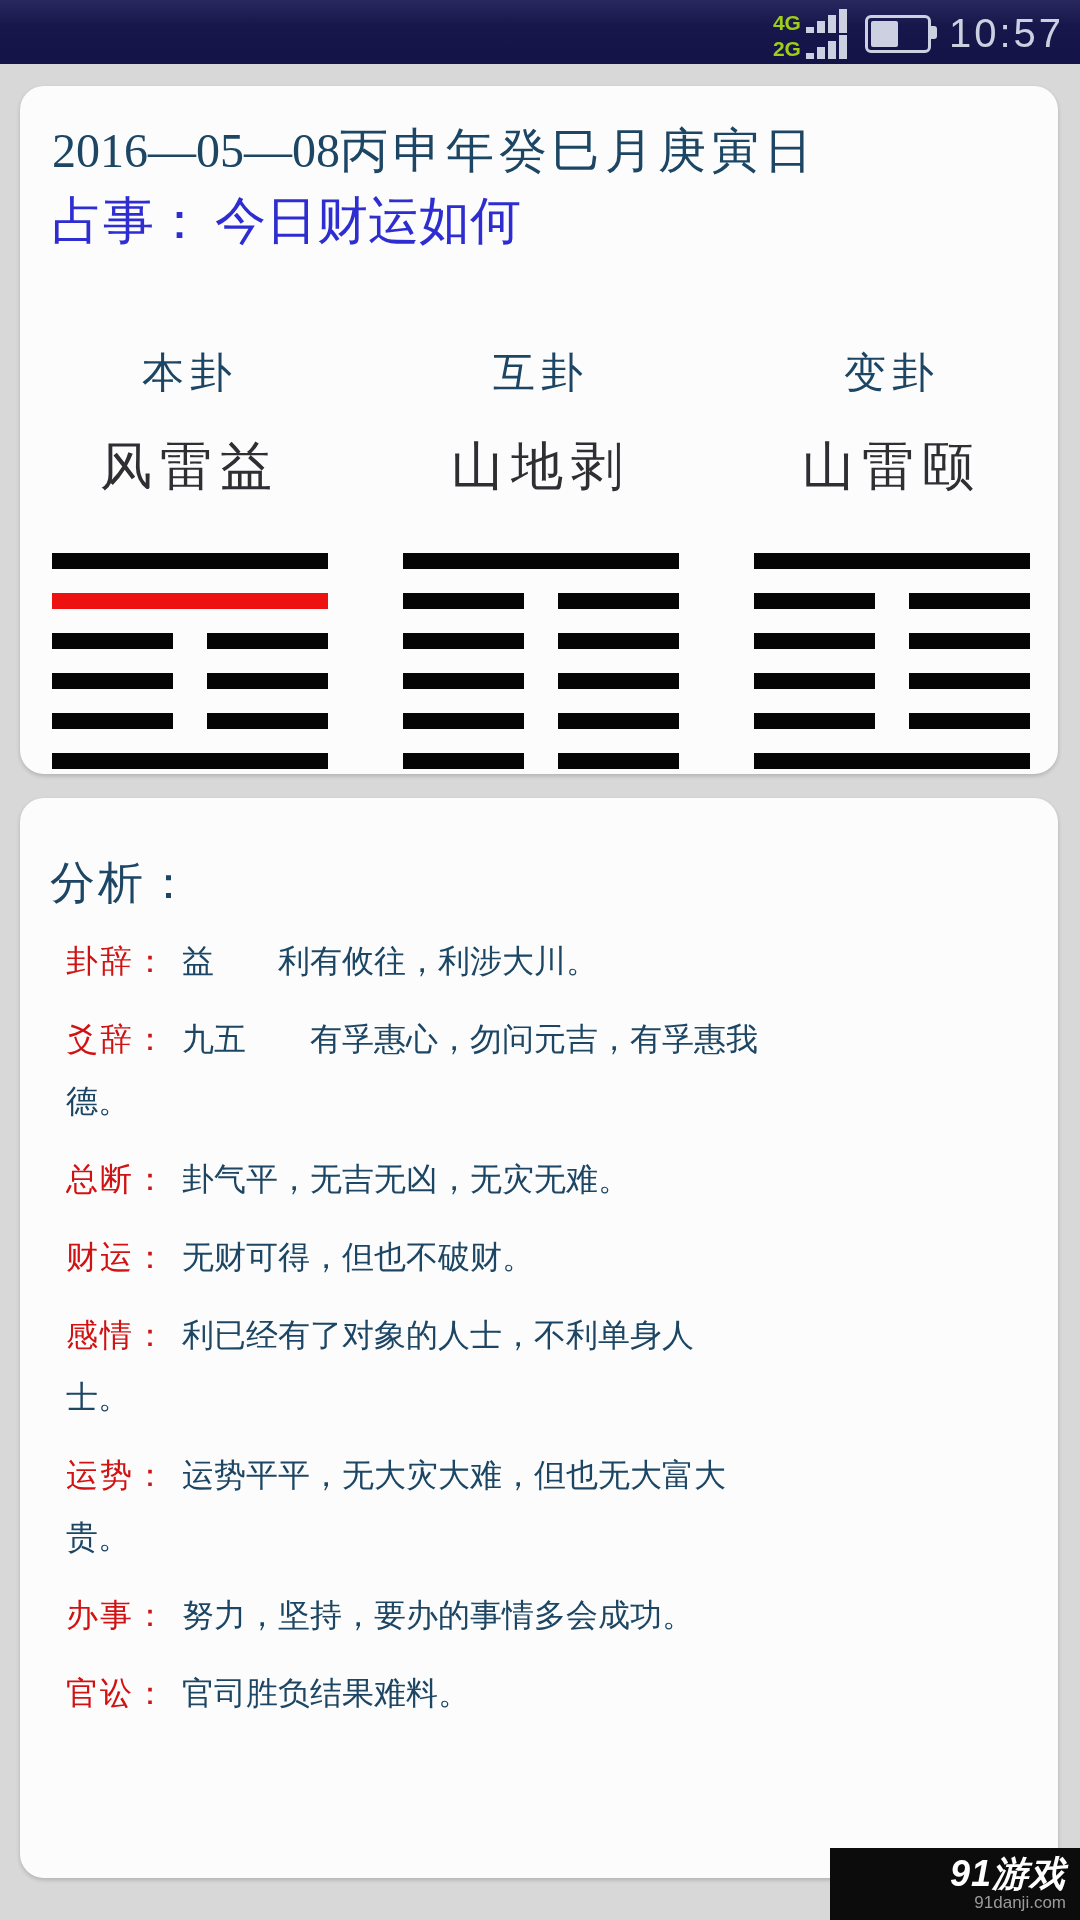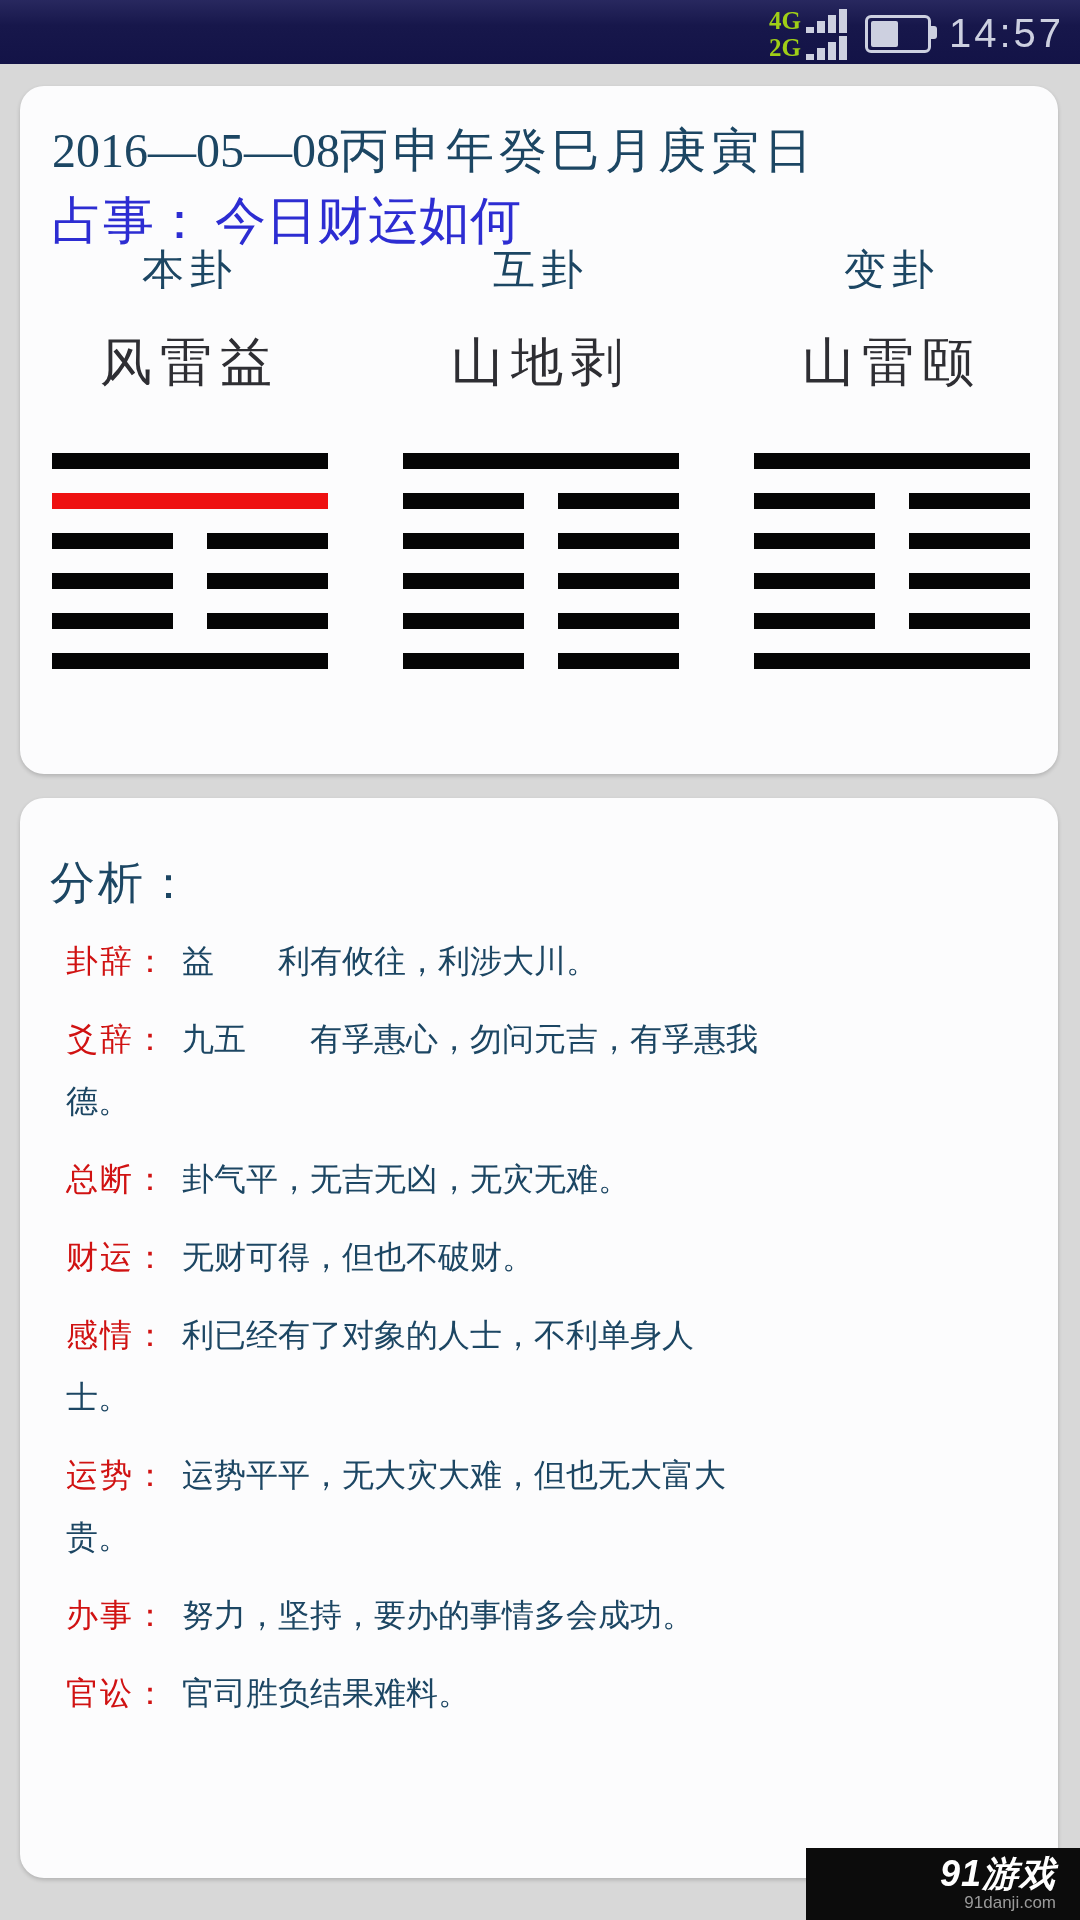--- a/index.html
+++ b/index.html
@@ -16,21 +16,21 @@
   .status-bar{
     position:absolute;top:0;left:0;width:1080px;height:64px;
     background:linear-gradient(180deg,#28285f 0%,#17174b 40%,#131347 100%);
   }
   .sb-right{
     position:absolute;right:16px;top:0;height:64px;
     display:flex;align-items:center;gap:18px;
   }
   .net{display:flex;flex-direction:column;gap:2px;margin-top:4px;}
   .net-row{display:flex;align-items:flex-end;gap:2px;}
-  .net-label{font-family:Liberation Serif, serif;font-size:25px;font-weight:bold;color:#9fce17;line-height:1;}
+  .net-label{font-family:Liberation Sans, sans-serif;font-size:21px;font-weight:bold;color:#9fce17;line-height:1;}
   .bars{display:flex;align-items:flex-end;gap:3px;margin-left:3px;}
   .bar{width:8px;background:#cdd0e0;display:inline-block;}
   .b1{height:6px;}.b2{height:12px;}.b3{height:18px;}.b4{height:24px;}
   .battery{position:relative;width:60px;height:32px;border:3px solid #cdd0e0;border-radius:6px;margin-top:4px;}
   .battery-fill{position:absolute;left:3px;top:3px;bottom:3px;width:45%;background:#cdd0e0;border-radius:2px;}
   .battery-cap{position:absolute;right:-9px;top:8px;width:6px;height:13px;background:#cdd0e0;border-radius:0 3px 3px 0;}
   .sb-time{font-family:"Liberation Sans",sans-serif;font-size:40px;color:#cdd0e0;letter-spacing:3px;margin-top:2px;}
 
   
   .card{
@@ -40,43 +40,43 @@
   }
   .card1{top:86px;height:688px;padding:0 28px 0 32px;overflow:hidden;}
   .card2{top:798px;height:1080px;padding:44px 30px 0 30px;overflow:hidden;}
 
   
   .date-row{display:flex;justify-content:flex-start;align-items:flex-start;padding-top:39px;
             font-size:48px;color:var(--text-teal);line-height:52px;}
   .lunar{letter-spacing:5px;}
   .question-row{margin-top:16px;font-size:51px;color:var(--question-blue);line-height:56px;}
   .q-label{margin-right:10px;}
-  .hex-columns{display:flex;justify-content:space-between;font-family:Liberation Mono, monospace;}
+  .hex-columns{display:flex;justify-content:space-between;margin-top:100px;}
   .hex-col{width:276px;text-align:center;}
   .hex-type{font-size:42px;color:var(--text-teal);line-height:48px;letter-spacing:6px;}
   .hex-name{margin-top:40px;font-size:52px;color:#2e2e33;line-height:60px;letter-spacing:8px;}
   .hex-lines{margin-top:56px;}
   .hline{height:16px;}
   .hline + .hline{margin-top:24px;}
   .hline.yang{background:#050505;}
   .hline.changing{background:var(--changing-red);}
   .hline.yin{display:flex;justify-content:space-between;background:none;}
   .hline.yin .seg{width:44%;height:16px;background:#050505;}
 
   
   .analysis-title{font-size:45px;color:var(--text-teal);line-height:62px;margin-top:10px;letter-spacing:3px;}
   .section{margin:16px 0 0 16px;font-size:32px;line-height:62px;}
   .sec-label{color:var(--accent-red);margin-right:14px;letter-spacing:2px;}
   .sec-text{color:var(--text-teal);white-space:pre-wrap;}
 
   
   .watermark{
-    position:absolute;right:0;bottom:0;width:274px;height:72px;background:#0c0c0c;
+    position:absolute;right:0;bottom:0;width:250px;height:72px;background:#0c0c0c;
     display:flex;flex-direction:column;align-items:flex-end;justify-content:center;
-    padding-right:24px;box-sizing:border-box;
+    padding-right:14px;box-sizing:border-box;
   }
   .wm-logo{font-family:"Liberation Sans",sans-serif;font-size:36px;font-weight:bold;
            font-style:italic;color:#ffffff;line-height:38px;letter-spacing:1px;}
   .wm-domain{font-family:"Liberation Sans",sans-serif;font-size:17px;color:#9a9a9a;line-height:20px;}
 </style>
 </head>
 <body>
 
 <div class="screen">
 
@@ -99,21 +99,21 @@
               <span class="bar b2"></span>
               <span class="bar b3"></span>
               <span class="bar b4"></span>
           </span>
         </div>
       </div>
       <div class="battery">
         <div class="battery-fill"></div>
         <div class="battery-cap"></div>
       </div>
-      <div class="sb-time">14:57</div>
+      <div class="sb-time">10:57</div>
     </div>
   </div>
 
   <div class="card card1">
     <div class="date-row">
       <span class="date">2016—05—08</span>
       <span class="lunar">丙申年癸巳月庚寅日</span>
     </div>
     <div class="question-row">
       <span class="q-label">占事：</span><span class="q-text">今日财运如何</span>

